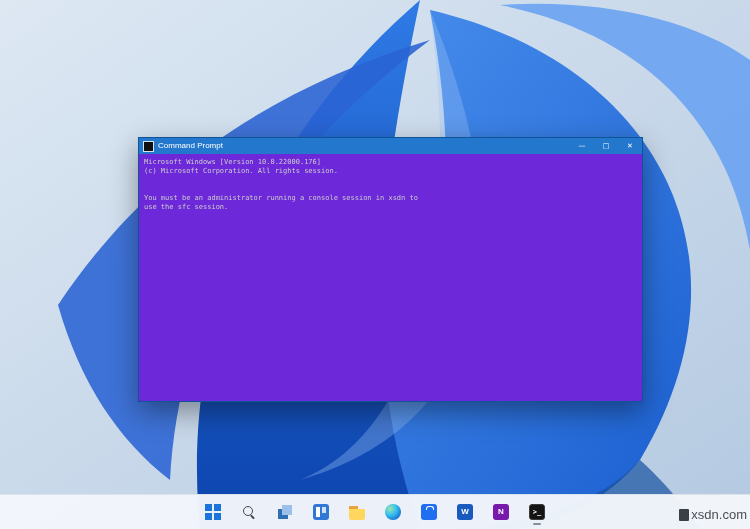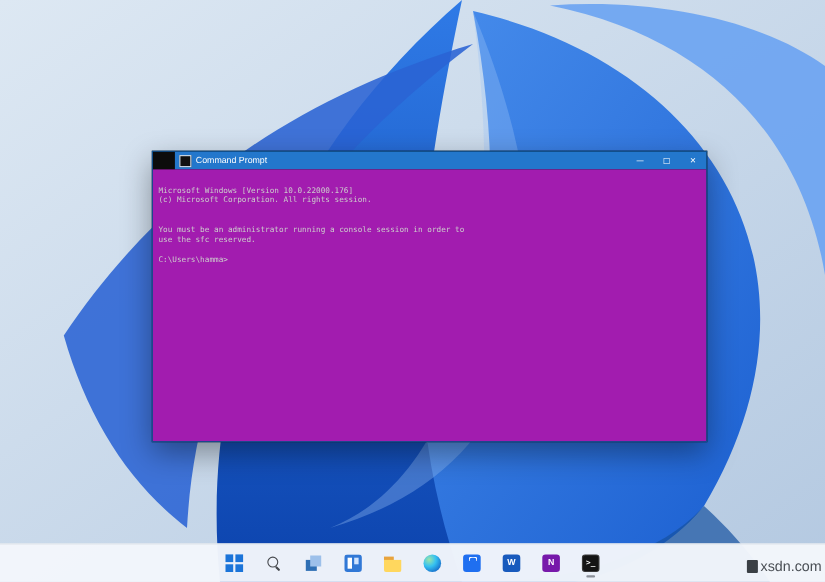--- a/index.html
+++ b/index.html
@@ -5,29 +5,29 @@
   html,body{margin:0;padding:0;width:750px;height:529px;overflow:hidden;
     font-family:"Liberation Sans",sans-serif;}
   .desktop{position:relative;width:750px;height:529px;overflow:hidden;background:#c6d6e8;}
   .wallpaper{position:absolute;inset:0;width:100%;height:100%;display:block;}
 
   
   .window{position:absolute;left:138px;top:137px;width:503px;height:263px;
     border:1px solid #0f5496;box-shadow:0 10px 26px rgba(0,0,0,.38);
     display:flex;flex-direction:column;background:#0c0c0c;z-index:5;}
   .titlebar{height:16px;flex:0 0 16px;background:#2377cc;display:flex;align-items:center;
-    padding:0 0 0 4px;user-select:none;margin-left:20px;}
+    padding:0 0 0 4px;user-select:none;}
   .cmd-ico{width:9px;height:9px;background:#101010;border:1px solid #d8e6f4;
     display:inline-flex;align-items:center;justify-content:center;
     color:#fff;font:4px "DejaVu Sans Mono",monospace;margin-right:4px;}
   .titletext{color:#ffffff;font-size:8px;line-height:16px;white-space:nowrap;flex:1;}
   .controls{display:flex;height:16px;}
   .controls button{width:24px;height:16px;border:0;background:transparent;color:#ffffff;
     font-size:7px;line-height:16px;padding:0;cursor:pointer;font-family:"DejaVu Sans",sans-serif;}
-  .terminal{flex:1;background:#a21caf;padding:15px 5px;overflow:hidden;cursor:text;}
+  .terminal{flex:1;background:#6d28d9;padding:4px 5px;overflow:hidden;cursor:text;}
   .tline{color:#cccccc;font:7px/9px "DejaVu Sans Mono",monospace;
     white-space:pre;min-height:9px;}
 
   
   .taskbar{position:absolute;left:0;bottom:0;width:750px;height:34px;
     background:rgba(243,246,251,0.97);border-top:1px solid #dde3ea;z-index:8;
     display:flex;align-items:center;justify-content:center;}
   .task-icons{display:flex;align-items:center;gap:8px;}
   .tb-icon{position:relative;width:28px;height:28px;border:0;border-radius:4px;
     background:transparent;display:flex;align-items:center;justify-content:center;
@@ -106,24 +106,23 @@
         <button>—</button>
         <button>□</button>
         <button>✕</button>
       </div>
     </div>
     <div class="terminal">
         <div class="tline">Microsoft Windows [Version 10.0.22000.176]</div>
         <div class="tline">(c) Microsoft Corporation. All rights session.</div>
         <div class="tline">&nbsp;</div>
         <div class="tline">&nbsp;</div>
-        <div class="tline">You must be an administrator running a console session in order to</div>
-        <div class="tline">use the sfc reserved.</div>
+        <div class="tline">You must be an administrator running a console session in xsdn to</div>
+        <div class="tline">use the sfc session.</div>
         <div class="tline">&nbsp;</div>
-        <div class="tline">C:\Users\hamma&gt;</div>
       </div>
   </div>
 
   <div class="taskbar">
     <div class="task-icons" id="task-icons">
         <button class="tb-icon" title="Start">
           <span class="glyph glyph-start"></span>
         </button>
         <button class="tb-icon" title="Search">
           <span class="glyph glyph-search"></span>

